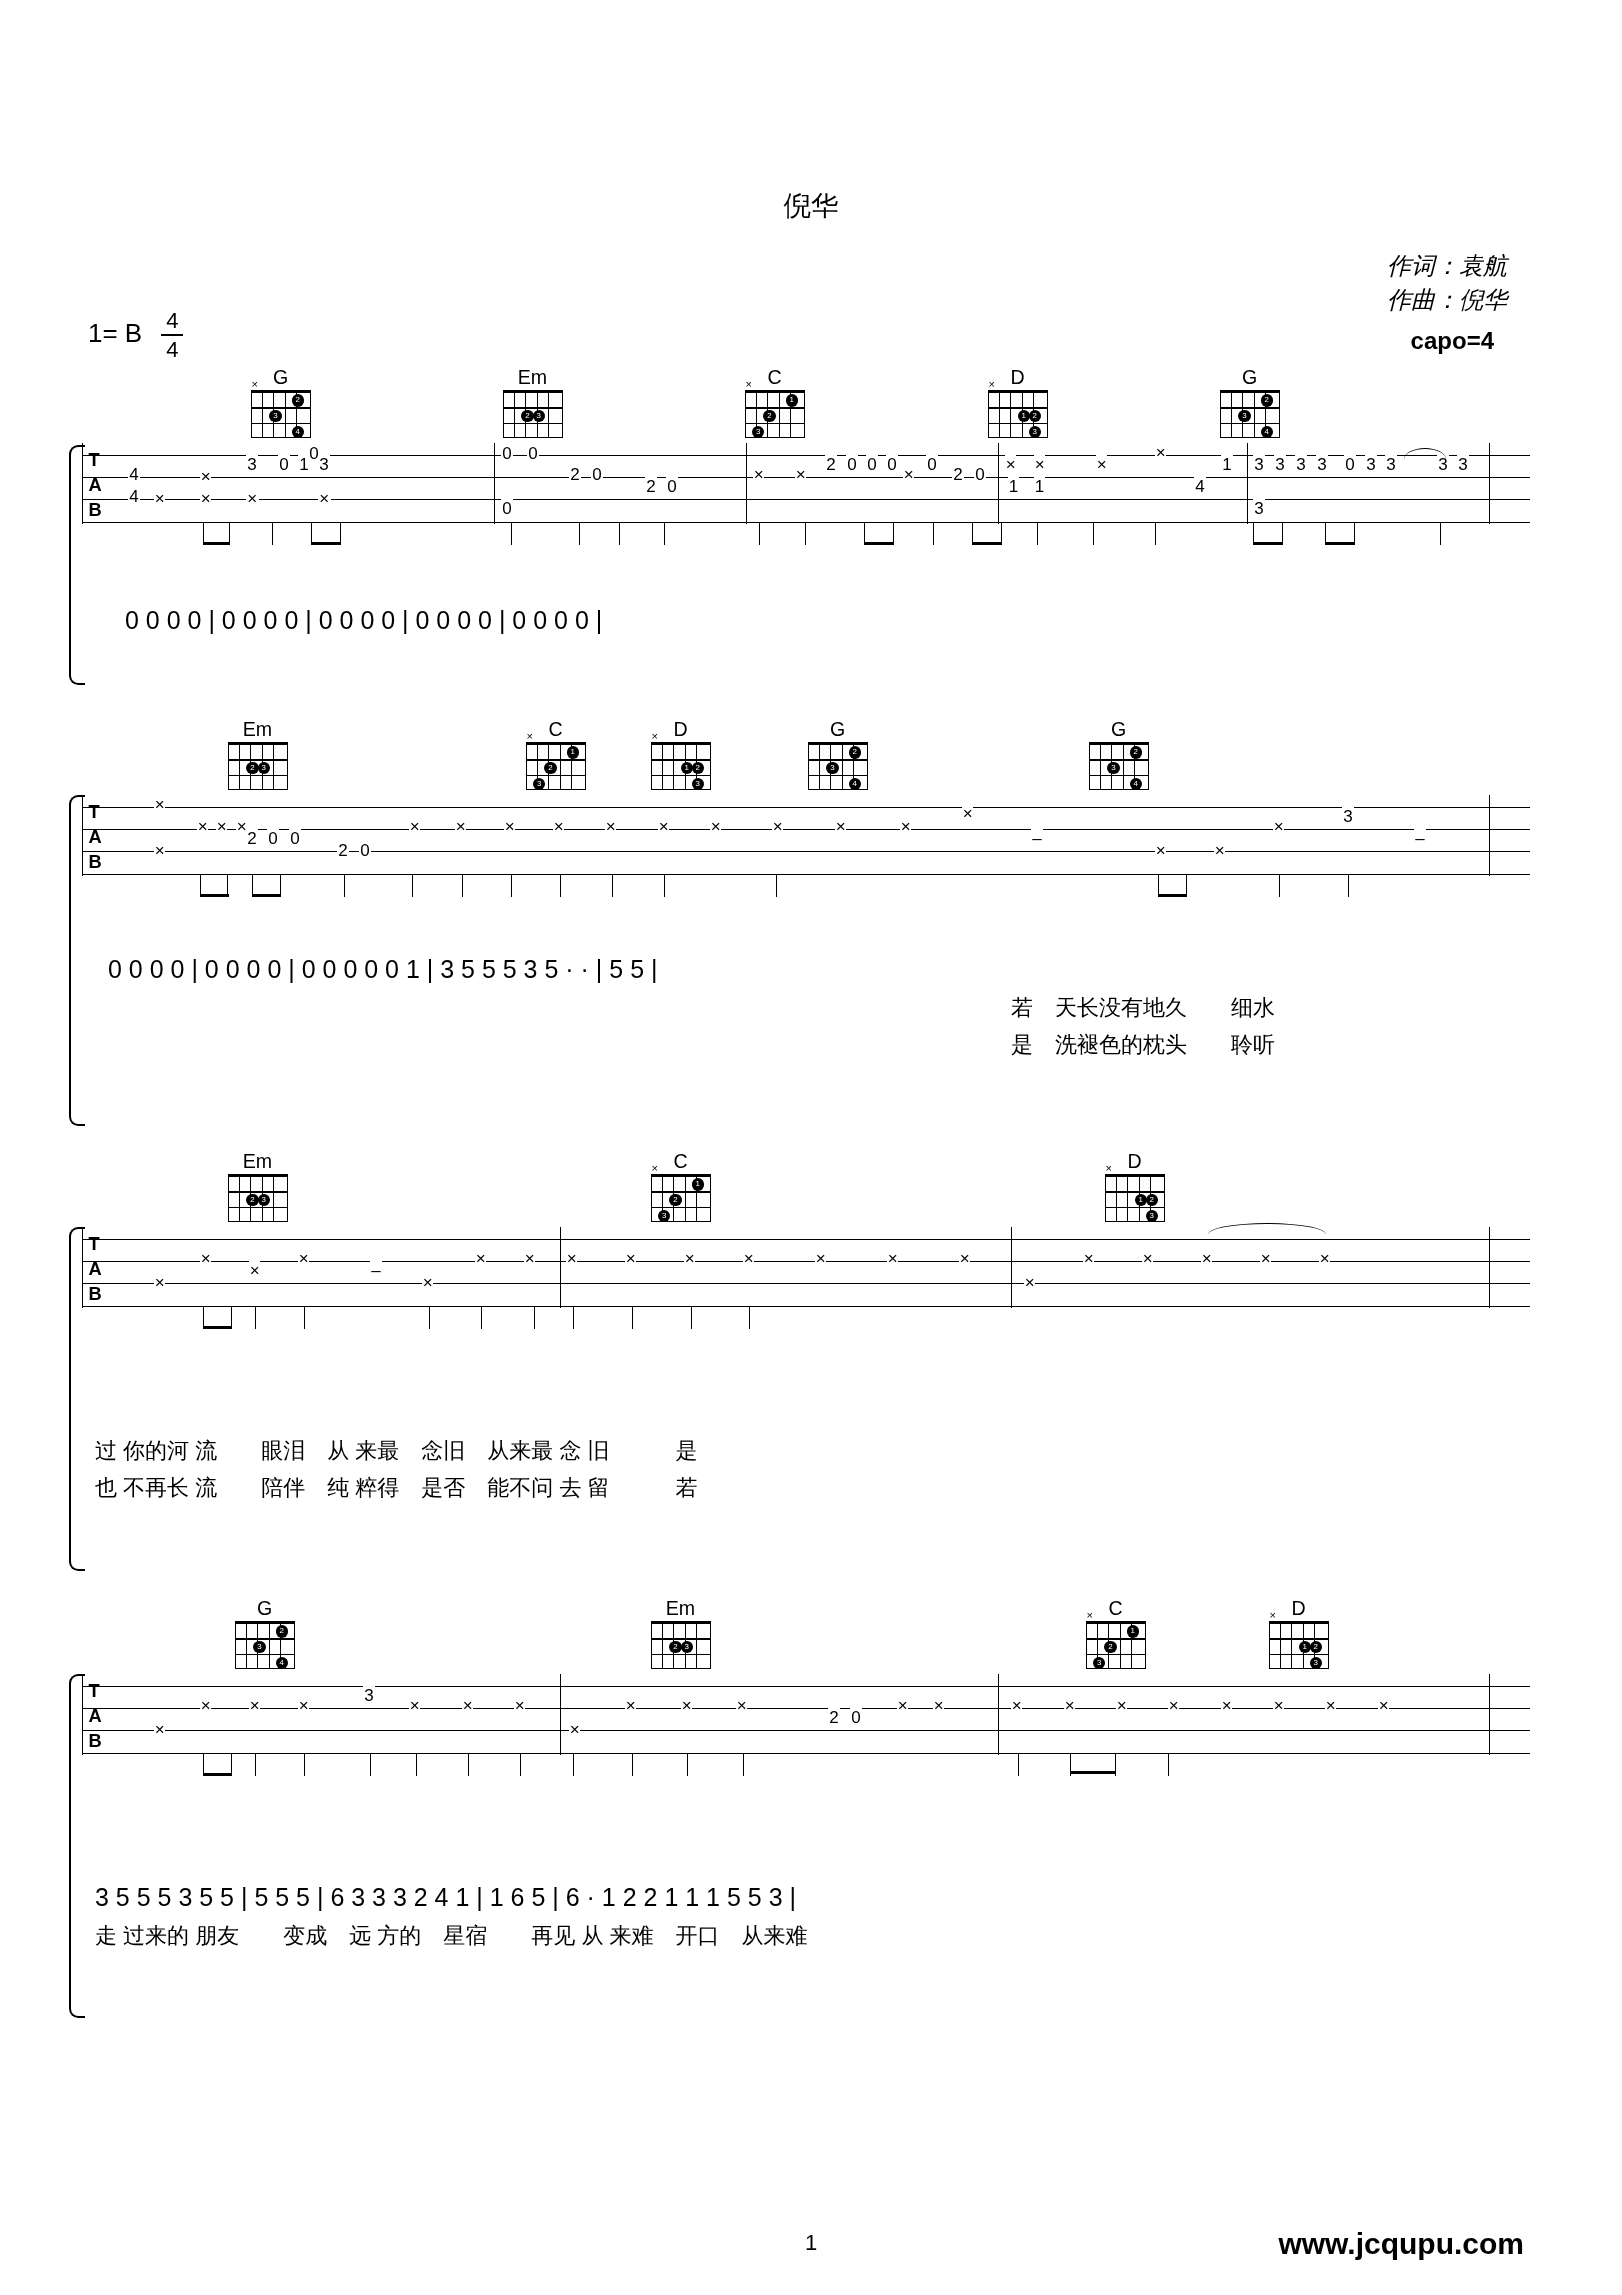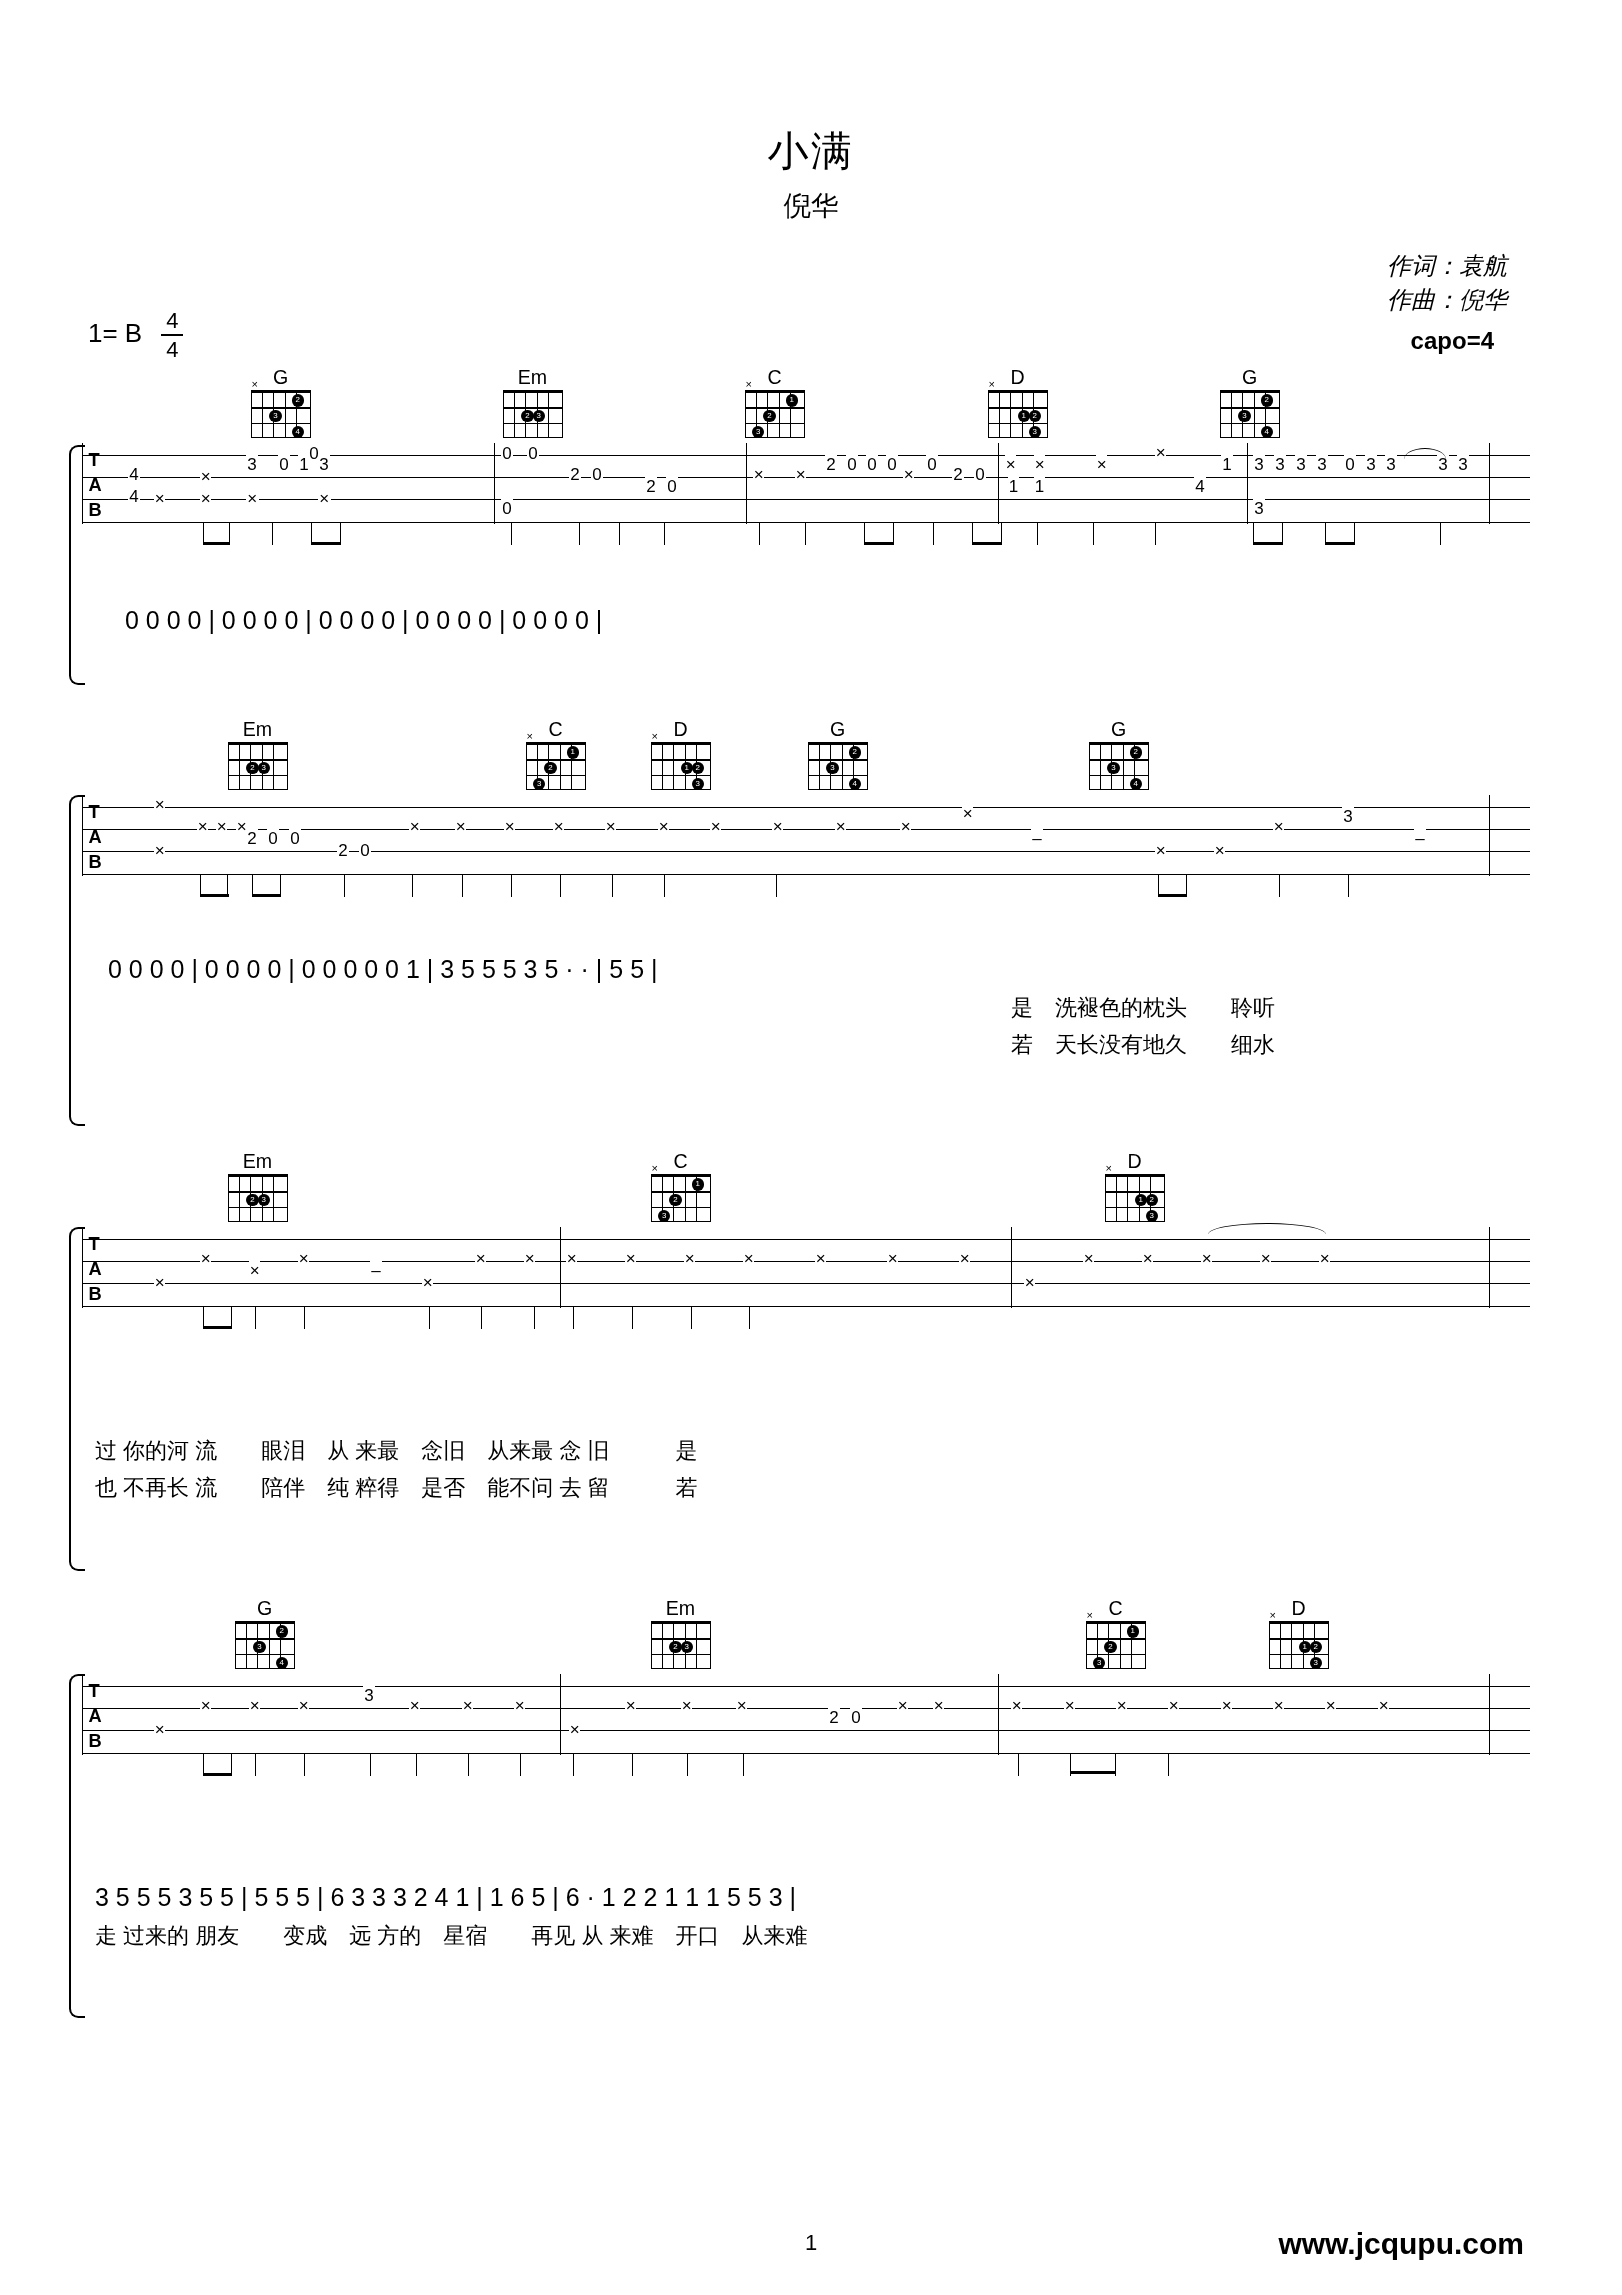--- a/index.html
+++ b/index.html
@@ -220,21 +220,20 @@
     width: 1622px;
     text-align: center;
     font-size: 22px;
   }
 </style>
 </head>
 <body>
 
 <div class="page">
 
-  <div class="title">小满</div>
   <div class="subtitle">倪华</div>
 
   <div class="credits">
     <div>作词：袁航</div>
     <div>作曲：倪华</div>
   </div>
   <div class="capo">capo=4</div>
 
   <div class="keysig">
     <span>1= B</span>
@@ -566,24 +565,24 @@
       <div class="stem" style="left:1104px;top:80px;height:22px;"></div>
       <div class="stem" style="left:1197px;top:80px;height:22px;"></div>
       <div class="stem" style="left:1266px;top:80px;height:22px;"></div>
     </div>
 
     <div class="notation" style="margin-top:36px;">
       <div class="nrow">
         <span class="n" style="left:26px;">0 0 0 0 | 0 0 0 0 | 0 0 0 0 0 1 | 3 5 5 5 3 5 · · | 5 5 |</span>
       </div>
       <div class="lrow">
+        <span class="l" style="left:929px;">若　天长没有地久　　细水</span>
+      </div>
+      <div class="lrow">
         <span class="l" style="left:929px;">是　洗褪色的枕头　　聆听</span>
-      </div>
-      <div class="lrow">
-        <span class="l" style="left:929px;">若　天长没有地久　　细水</span>
       </div>
     </div>
   </div>
 
   <div class="system" style="top:1150px;">
     <div class="chord-row">
       <div class="chord" style="left:222px;">
         <div class="cname">Em</div>
         <div class="grid">
           <i class="v" style="left:10.5px"></i>

